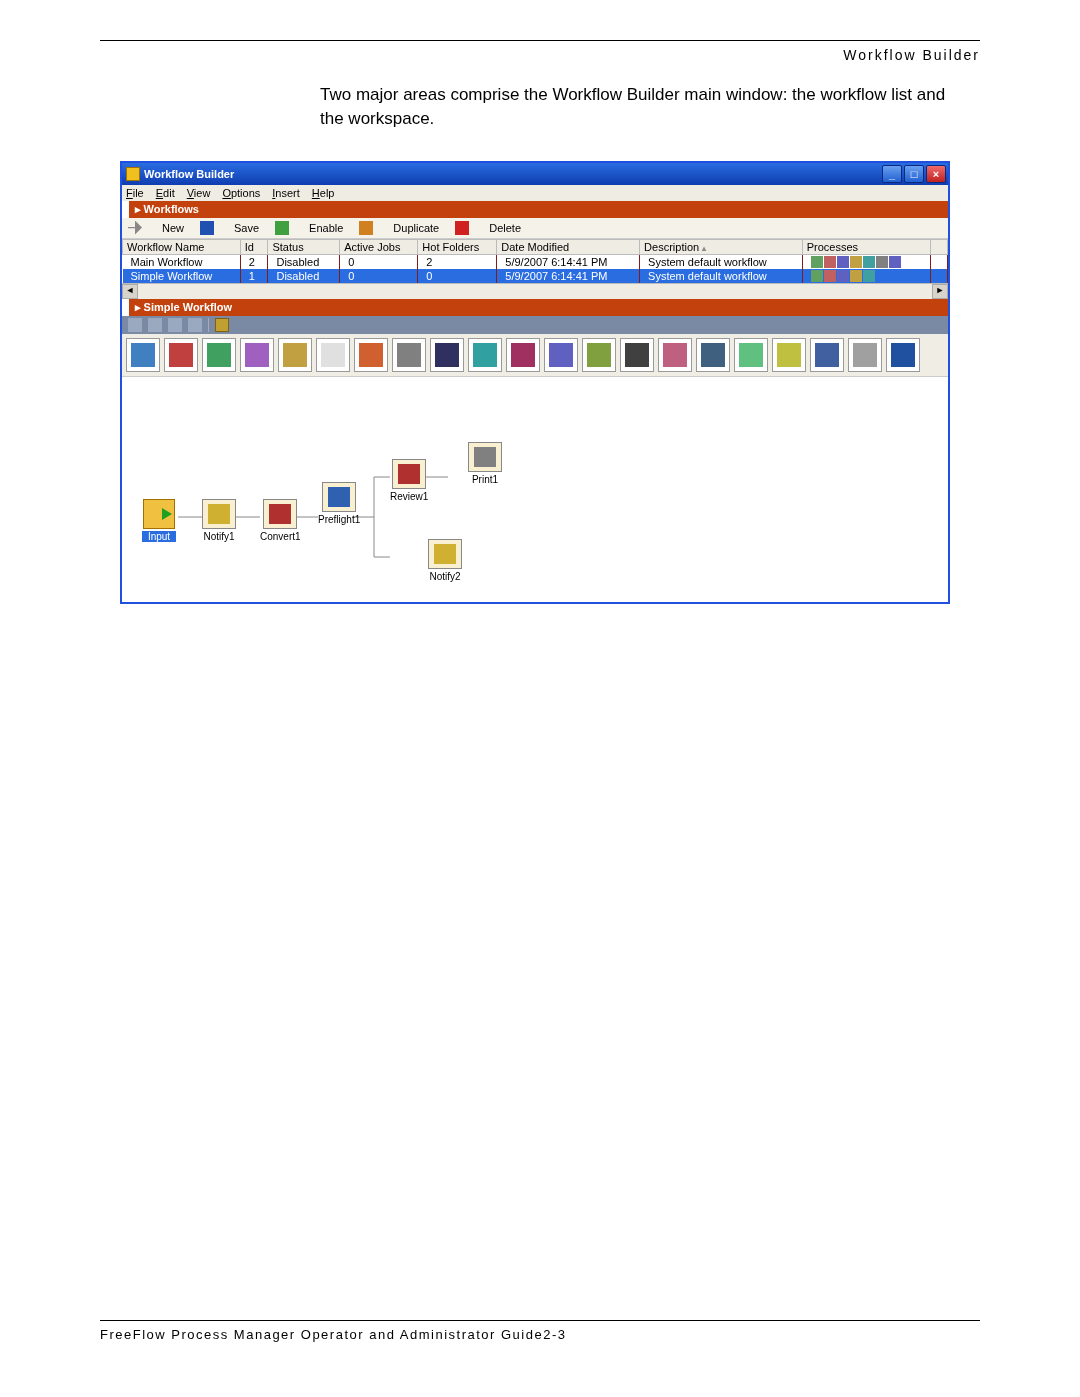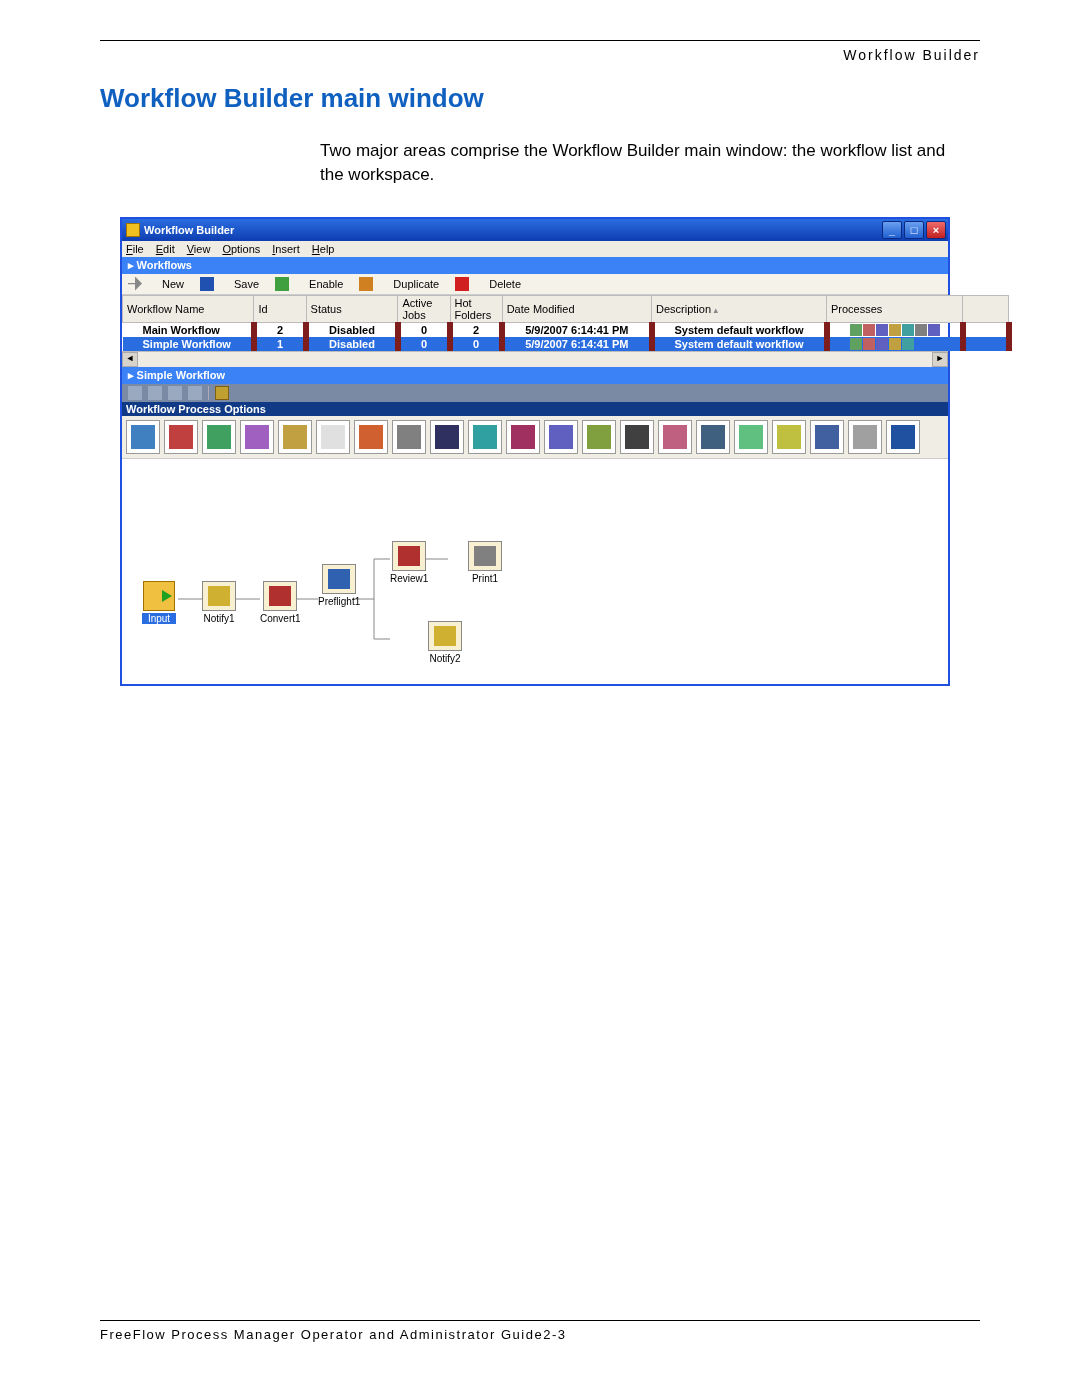--- a/index.html
+++ b/index.html
@@ -64,24 +64,25 @@
     background: linear-gradient(#6aa0f0,#2060d0);
     border: 1px solid #0a2a80;
     color: #fff; font-size: 11px;
     display: flex; align-items: center; justify-content: center;
     border-radius: 2px;
   }
   .winbtn.close { background: linear-gradient(#f06a6a,#c02020); }
   .menubar { background: #efece4; padding: 2px 4px; display: flex; gap: 12px; }
   .menubar span u { text-decoration: underline; }
   .section-hdr {
-    background: #3b82f6;
+    background: #c2410c;
     color: #fff;
     font-weight: bold;
     padding: 2px 6px;
+    margin-left: 7px;
   }
   .section-hdr::before { content: "▸ "; }
   .toolbar {
     background: #f5f2ea;
     padding: 3px 6px;
     display: flex;
     align-items: center;
     gap: 16px;
     border-bottom: 1px solid #ccc;
   }
@@ -99,24 +100,23 @@
     border-radius: 16px;
   }
   table.list th {
     background: #efece4;
     border: 1px solid #bbb;
     text-align: left;
     padding: 1px 4px;
     font-weight: normal;
   }
   table.list td {
-    border-right: 6px solid #7f1d1d;
-    padding: 1px 20px;
+    border-right: 1px solid #7f1d1d;
+    padding: 1px 8px;
     white-space: nowrap;
-    font-weight: bold;
   }
   table.list tr.sel td {
     background: #2a6de0;
     color: #fff;
   }
   .sort::after { content: " ▴"; color: #888; font-size: 9px; }
   .proc-icons { display: flex; gap: 1px; }
   .pi { width: 12px; height: 12px; background: #60a060; }
   .pi.a{background:#c06060;} .pi.b{background:#6060c0;} .pi.c{background:#c0a040;}
   .pi.d{background:#40a0a0;} .pi.e{background:#808080;}
@@ -181,21 +181,20 @@
   .footer .row { display:flex; justify-content:flex-start; font-size:13px; letter-spacing:1.5px;}
   svg.wires { position:absolute; top:0; left:0; width:100%; height:100%; }
 </style>
 </head>
 <body>
 
 <div class="page">
   <div class="header-line"></div>
   <div class="running-head">Workflow Builder</div>
 
-  <div class="section-title">Workflow Builder main window</div>
 
   <div class="intro">Two major areas comprise the Workflow Builder main window: the workflow list and the workspace.</div>
 
   <div class="app">
 
     <div class="titlebar">
       <div class="left">
         <span class="app-icon"></span>
         <span>Workflow Builder</span>
       </div>
@@ -306,21 +305,20 @@
 
     <div class="mini-toolbar">
       <span class="mi"></span>
       <span class="mi"></span>
       <span class="mi"></span>
       <span class="mi"></span>
       <span class="sep"></span>
       <span class="preview"></span>
     </div>
 
-    <div class="opts-hdr">Workflow Process Options</div>
 
     <div class="palette">
       <div class="pal">
           <div class="g g1"></div>
         </div>
       <div class="pal">
           <div class="g g2"></div>
         </div>
       <div class="pal">
           <div class="g g3"></div>
@@ -417,21 +415,21 @@
             <div class="glyph glp"></div>
           </div>
         <div>Preflight1</div>
       </div>
       <div class="node" style="left:268px; top:82px;">
         <div class="box">
             <div class="glyph glr"></div>
           </div>
         <div>Review1</div>
       </div>
-      <div class="node" style="left:326px; top:82px;padding-left:20px;">
+      <div class="node" style="left:326px; top:65px;padding-left:20px;">
         <div class="box">
             <div class="glyph glpr"></div>
           </div>
         <div>Print1</div>
       </div>
       <div class="node" style="left:268px; top:162px;padding-left:38px;">
         <div class="box">
             <div class="glyph gln2"></div>
           </div>
         <div>Notify2</div>

